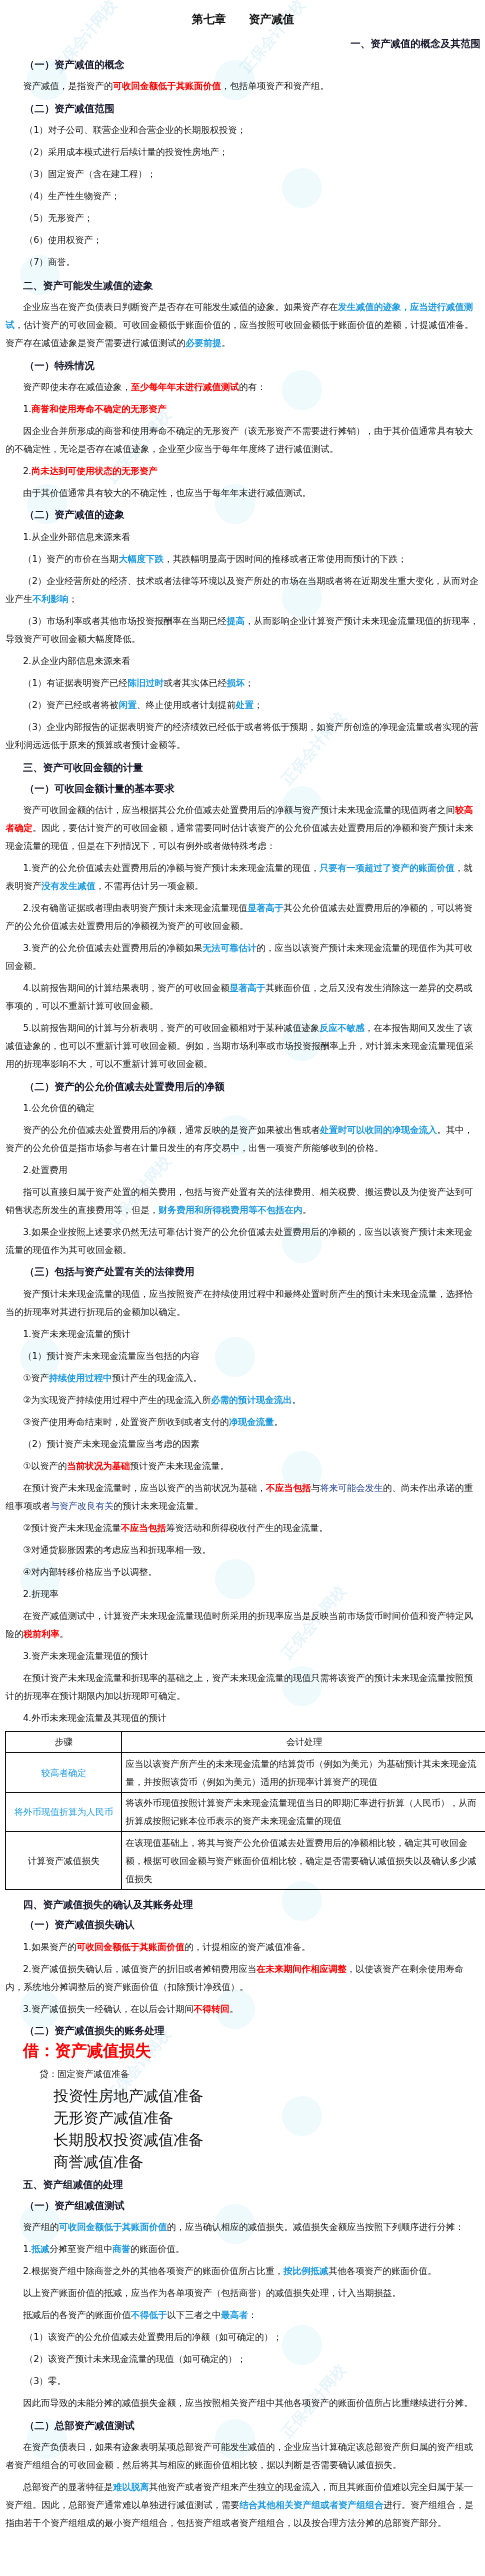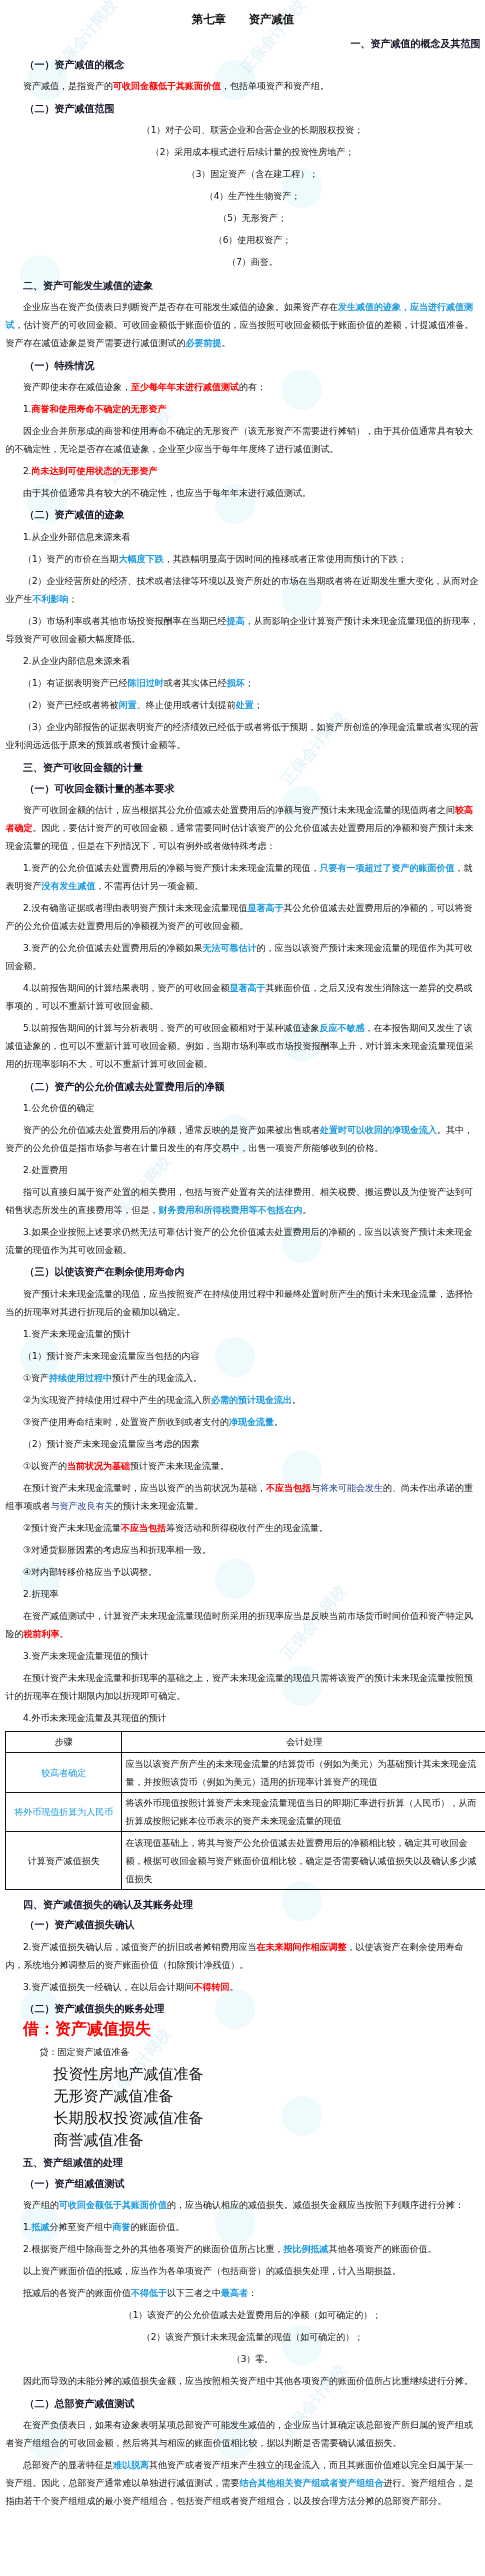--- a/index.html
+++ b/index.html
@@ -37,21 +37,21 @@
       margin: 5.4px 0 5.4px 19px;
       line-height: 15px;
     }
     p {
       margin: 0 0 4px 0;
       line-height: 18px;
       font-size: 9px;
     }
     p.indent { text-indent: 17.5px; }
     p.sub { padding-left: 17.5px; }
-    p.sub2 { padding-left: 19px; text-align: center; }
+    p.sub2 { padding-left: 19px; }
     .red { color: #ff0000; font-weight: bold; }
     .blue { color: #1e9be0; font-weight: bold; }
     .navy { color: #1f3f8f; }
     .debit { color: #ff0000; font-weight: bold; font-size: 16px; margin: 5.4px 0 5.4px 17.5px; line-height: 16px; }
     .credit { margin: 0 0 4px 34px; line-height: 18px; font-size: 9px; }
     .credit-cont { margin: 0 0 4px 48px; line-height: 18px; font-size: 15px; font-family: Liberation Serif, serif; }
     table.steps {
       border-collapse: collapse;
       width: 482px;
       margin: 4px 0 6.7px 0;
@@ -166,21 +166,21 @@
   <p class="indent"><span>4.以前报告期间的计算结果表明，资产的可收回金额</span><span class="blue">显著高于</span><span>其账面价值，之后又没有发生消除这一差异的交易或事项的，可以不重新计算可收回金额。</span></p>
   <p class="indent"><span>5.以前报告期间的计算与分析表明，资产的可收回金额相对于某种减值迹象</span><span class="blue">反应不敏感</span><span>，在本报告期间又发生了该减值迹象的，也可以不重新计算可收回金额。例如，当期市场利率或市场投资报酬率上升，对计算未来现金流量现值采用的折现率影响不大，可以不重新计算可收回金额。</span></p>
 
   <div class="h2">（二）资产的公允价值减去处置费用后的净额</div>
   <p class="indent">1.公允价值的确定</p>
   <p class="indent"><span>资产的公允价值减去处置费用后的净额，通常反映的是资产如果被出售或者</span><span class="blue">处置时可以收回的净现金流入</span><span>。其中，资产的公允价值是指市场参与者在计量日发生的有序交易中，出售一项资产所能够收到的价格。</span></p>
   <p class="indent">2.处置费用</p>
   <p class="indent"><span>指可以直接归属于资产处置的相关费用，包括与资产处置有关的法律费用、相关税费、搬运费以及为使资产达到可销售状态所发生的直接费用等，但是，</span><span class="blue">财务费用和所得税费用等不包括在内</span><span>。</span></p>
   <p class="indent">3.如果企业按照上述要求仍然无法可靠估计资产的公允价值减去处置费用后的净额的，应当以该资产预计未来现金流量的现值作为其可收回金额。</p>
 
-  <div class="h2">（三）以使该资产在剩余使用寿命内</div>
+  <div class="h2">（三）包括与资产处置有关的法律费用</div>
   <p class="indent">资产预计未来现金流量的现值，应当按照资产在持续使用过程中和最终处置时所产生的预计未来现金流量，选择恰当的折现率对其进行折现后的金额加以确定。</p>
   <p class="indent">1.资产未来现金流量的预计</p>
   <p class="indent">（1）预计资产未来现金流量应当包括的内容</p>
   <p class="indent"><span>①资产</span><span class="blue">持续使用过程中</span><span>预计产生的现金流入。</span></p>
   <p class="indent"><span>②为实现资产持续使用过程中产生的现金流入所</span><span class="blue">必需的预计现金流出</span><span>。</span></p>
   <p class="indent"><span>③资产使用寿命结束时，处置资产所收到或者支付的</span><span class="blue">净现金流量</span><span>。</span></p>
   <p class="indent">（2）预计资产未来现金流量应当考虑的因素</p>
   <p class="indent"><span>①以资产的</span><span class="red">当前状况为基础</span><span>预计资产未来现金流量。</span></p>
   <p class="indent"><span>在预计资产未来现金流量时，应当以资产的当前状况为基础，</span><span class="red">不应当包括</span><span>与</span><span class="navy">将来可能会发生</span><span>的、尚未作出承诺的重组事项或者</span><span class="navy">与资产改良有关</span><span>的预计未来现金流量。</span></p>
   <p class="indent"><span>②预计资产未来现金流量</span><span class="red">不应当包括</span><span>筹资活动和所得税收付产生的现金流量。</span></p>
@@ -210,20 +210,21 @@
       </tr>
       <tr>
         <td class="step">计算资产减值损失</td>
         <td>在该现值基础上，将其与资产公允价值减去处置费用后的净额相比较，确定其可收回金额，根据可收回金额与资产账面价值相比较，确定是否需要确认减值损失以及确认多少减值损失</td>
       </tr>
     </tbody>
   </table>
 
   <div class="h1">四、资产减值损失的确认及其账务处理</div>
   <div class="h2">（一）资产减值损失确认</div>
+  <p class="indent"><span>1.如果资产的</span><span class="red">可收回金额低于其账面价值</span><span>的，计提相应的资产减值准备。</span></p>
   <p class="indent"><span>2.资产减值损失确认后，减值资产的折旧或者摊销费用应当</span><span class="red">在未来期间作相应调整</span><span>，以使该资产在剩余使用寿命内，系统地分摊调整后的资产账面价值（扣除预计净残值）。</span></p>
   <p class="indent"><span>3.资产减值损失一经确认，在以后会计期间</span><span class="red">不得转回</span><span>。</span></p>
   <div class="h2">（二）资产减值损失的账务处理</div>
   <div class="debit">借：资产减值损失</div>
   <div class="credit">贷：固定资产减值准备</div>
   <div class="credit-cont">投资性房地产减值准备</div>
   <div class="credit-cont">无形资产减值准备</div>
   <div class="credit-cont">长期股权投资减值准备</div>
   <div class="credit-cont">商誉减值准备</div>
 

